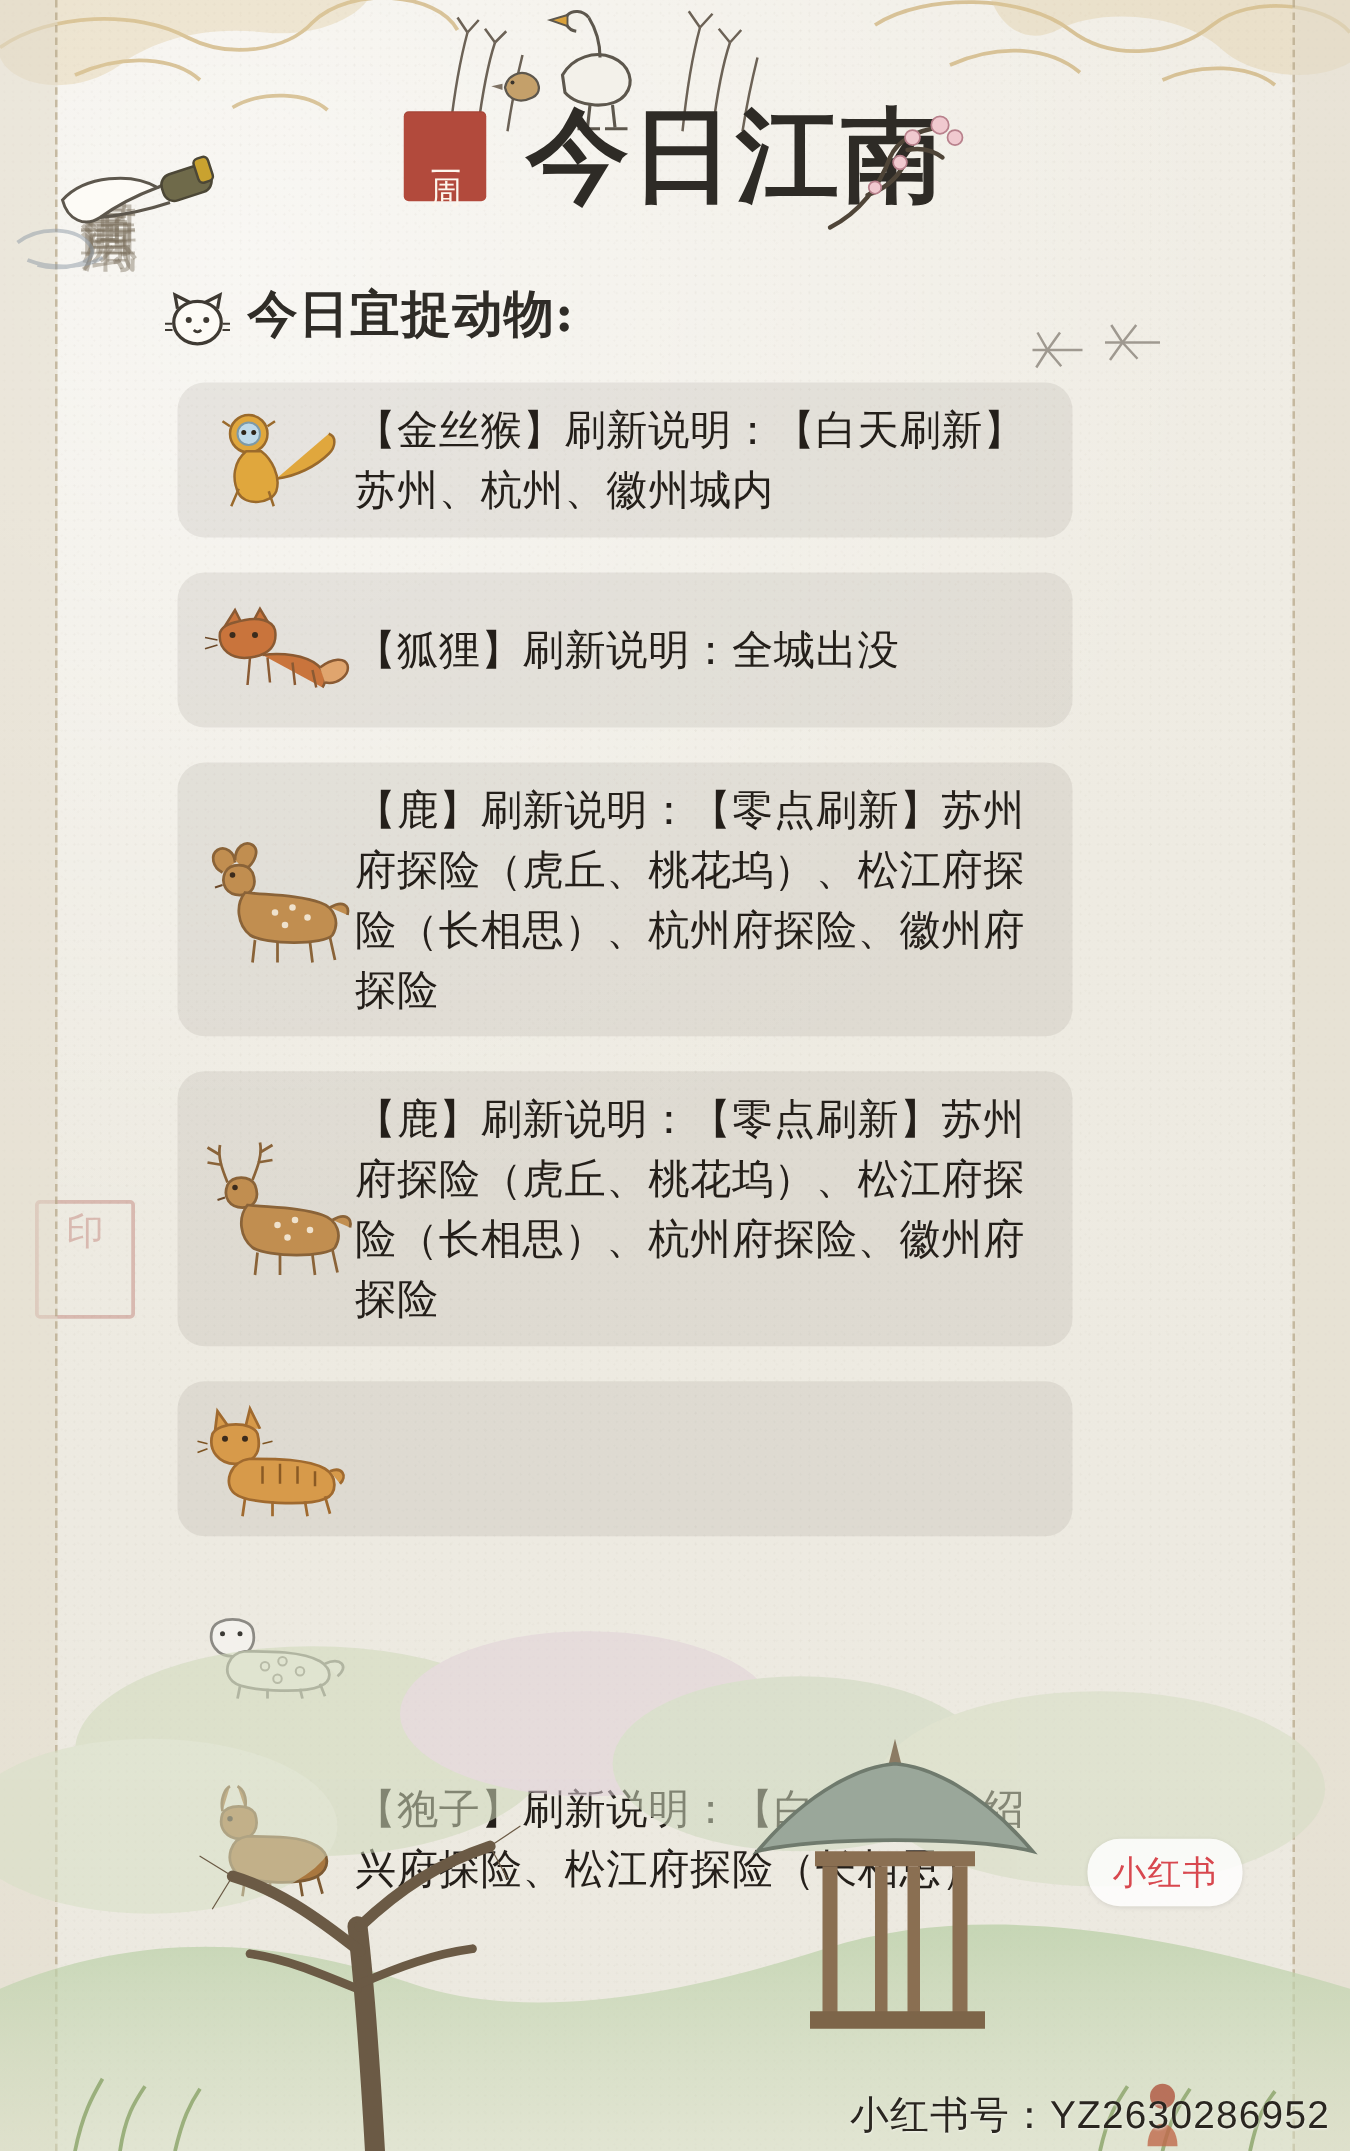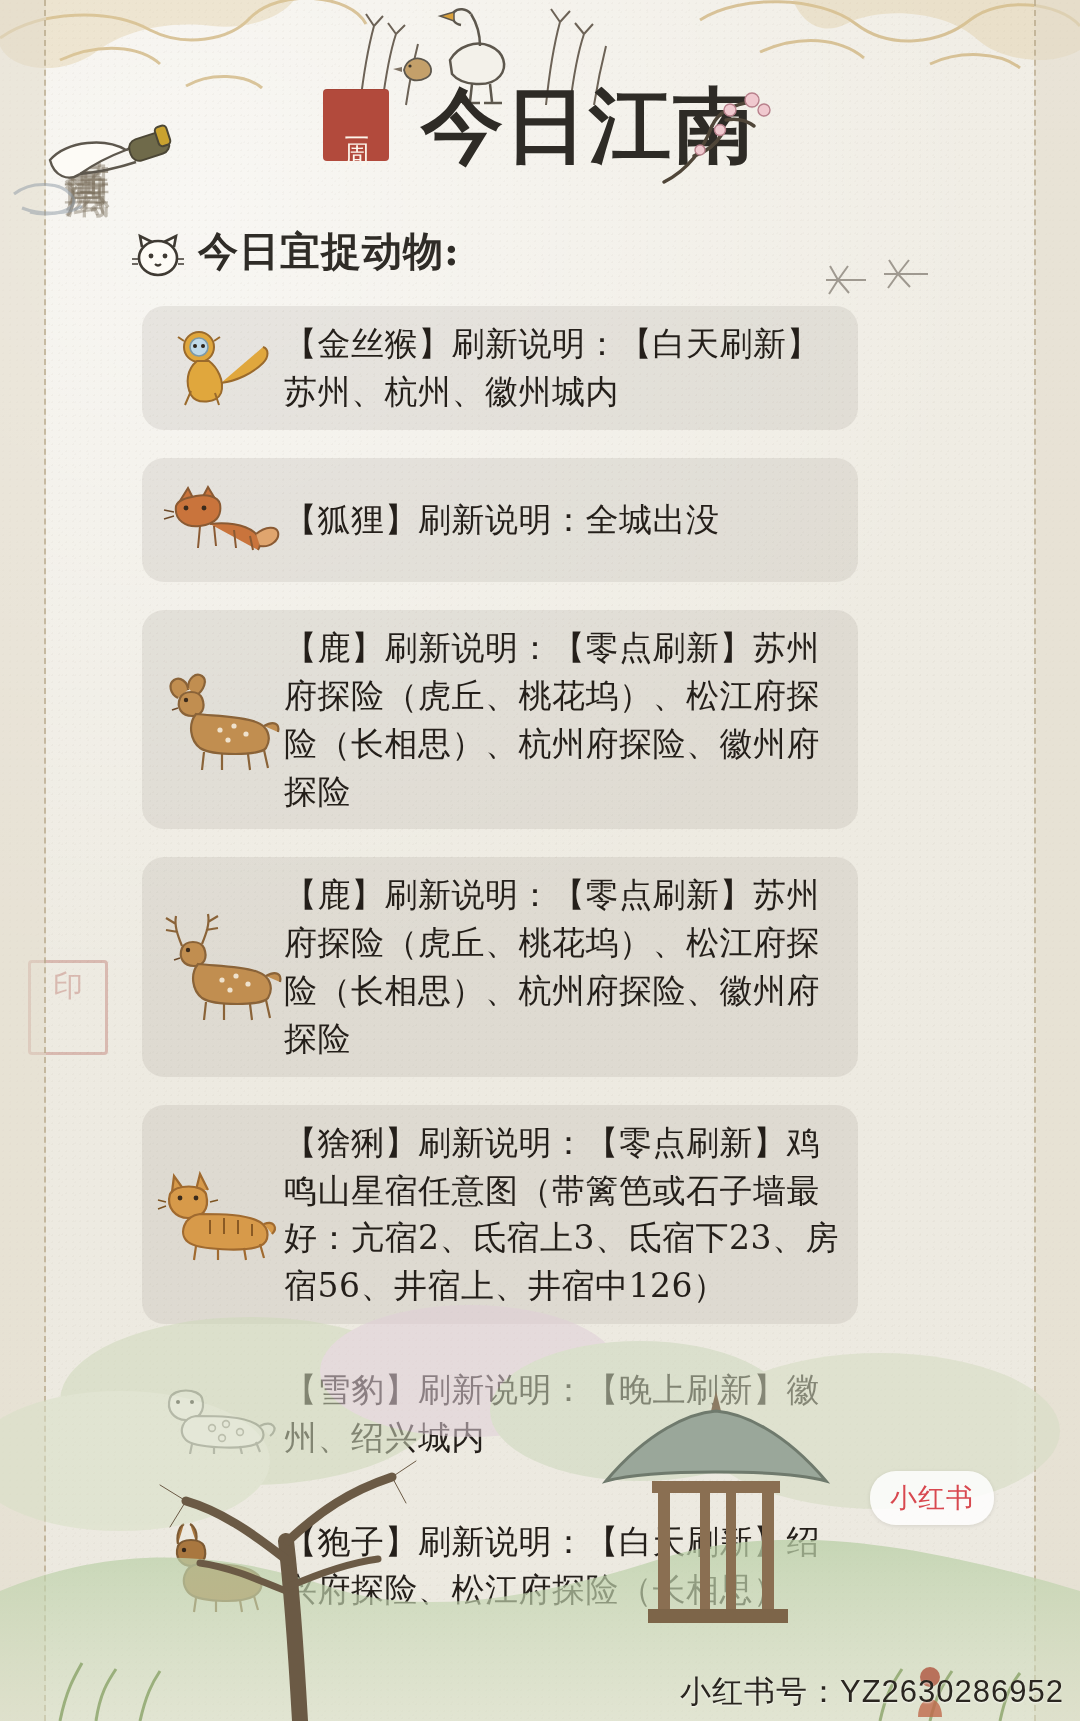--- a/index.html
+++ b/index.html
@@ -490,21 +490,20 @@
             <path d="M108,58 C118,54 122,62 116,68"></path>
           </g>
           <g stroke="#8a5a24" stroke-width="2" fill="none">
             <path d="M54,54 v14 M68,52 v16 M82,54 v14 M96,58 v12"></path>
           </g>
           <circle cx="24" cy="32" r="2.4" fill="#3b2b1c"></circle>
           <circle cx="40" cy="32" r="2.4" fill="#3b2b1c"></circle>
           <path d="M10,36 l-8,-2 M10,40 l-8,3 M54,36 l8,-2" stroke="#7d5422" stroke-width="1.4" fill="none"></path>
         </svg>
       </div>
-      <div class="row-text">【猞猁】刷新说明：【零点刷新】鸡鸣山星宿任意图（带篱笆或石子墙最好：亢宿2、氐宿上3、氐宿下23、房宿56、井宿上、井宿中126）</div>
     </div>
 
     <div class="row plain">
       <div class="thumb">
         <svg width="128" height="80" viewBox="0 0 128 80">
           <g stroke="#8c8a84" stroke-width="2.2" fill="#f3f1ec">
             <path d="M14,24 C10,36 18,46 30,46 C42,46 50,38 46,24 C42,14 18,14 14,24 Z"></path>
             <path d="M40,42 C60,42 86,42 100,50 C110,56 110,66 100,70 C86,76 38,74 30,66 C22,58 26,44 40,42 Z"></path>
             <path d="M36,70 l-2,10 M58,72 l0,8 M84,72 l2,8 M100,68 l4,10"></path>
             <path d="M104,52 C116,46 124,54 114,62"></path>
@@ -512,21 +511,20 @@
           <g fill="none" stroke="#9b9790" stroke-width="1.6">
             <circle cx="56" cy="54" r="3.4"></circle>
               <circle cx="70" cy="50" r="3.4"></circle>
             <circle cx="84" cy="58" r="3.4"></circle>
               <circle cx="66" cy="64" r="3.4"></circle>
           </g>
           <circle cx="22" cy="28" r="2" fill="#3b3a35"></circle>
           <circle cx="36" cy="28" r="2" fill="#3b3a35"></circle>
         </svg>
       </div>
-      <div class="row-text">【雪豹】刷新说明：【晚上刷新】徽州、绍兴城内</div>
     </div>
 
     <div class="row plain">
       <div class="thumb">
         <svg width="128" height="96" viewBox="0 0 128 96">
           <g stroke="#7d5a33" stroke-width="2.2" fill="#a9773f">
             <path d="M22,26 C20,16 24,8 28,6 M40,24 C42,14 38,8 34,6"></path>
             <path d="M22,28 C18,40 26,48 36,48 C46,48 52,40 48,28 C44,20 26,20 22,28 Z"></path>
             <path d="M42,46 C62,46 86,46 98,54 C108,60 108,72 98,78 C84,86 40,84 32,74 C24,64 28,48 42,46 Z"></path>
             <path d="M40,80 l-2,14 M60,82 l0,12 M84,82 l2,12 M98,78 l4,14"></path>

